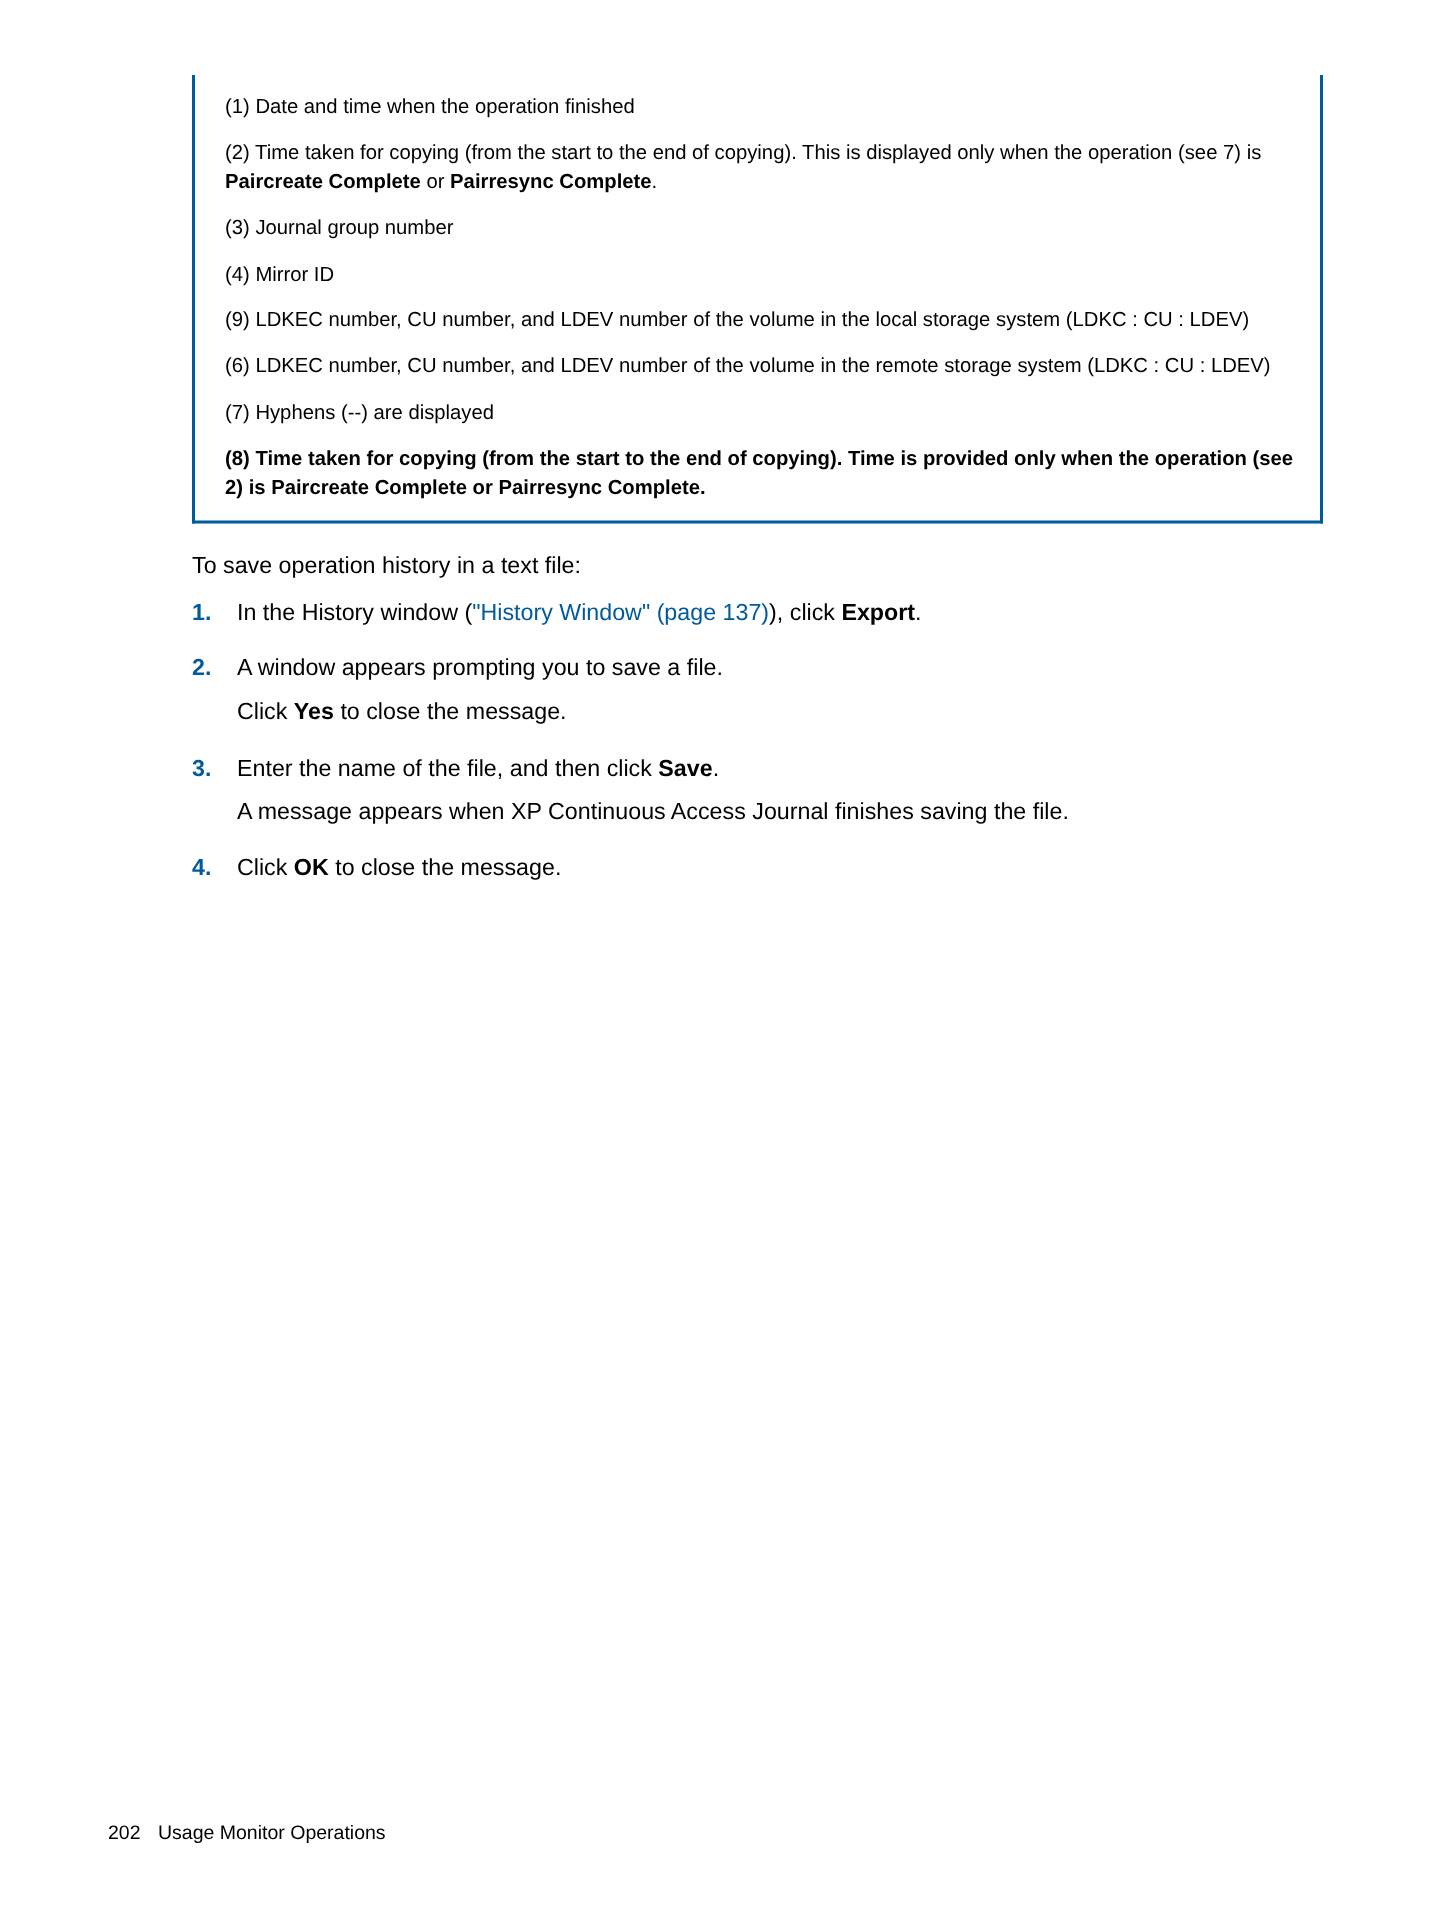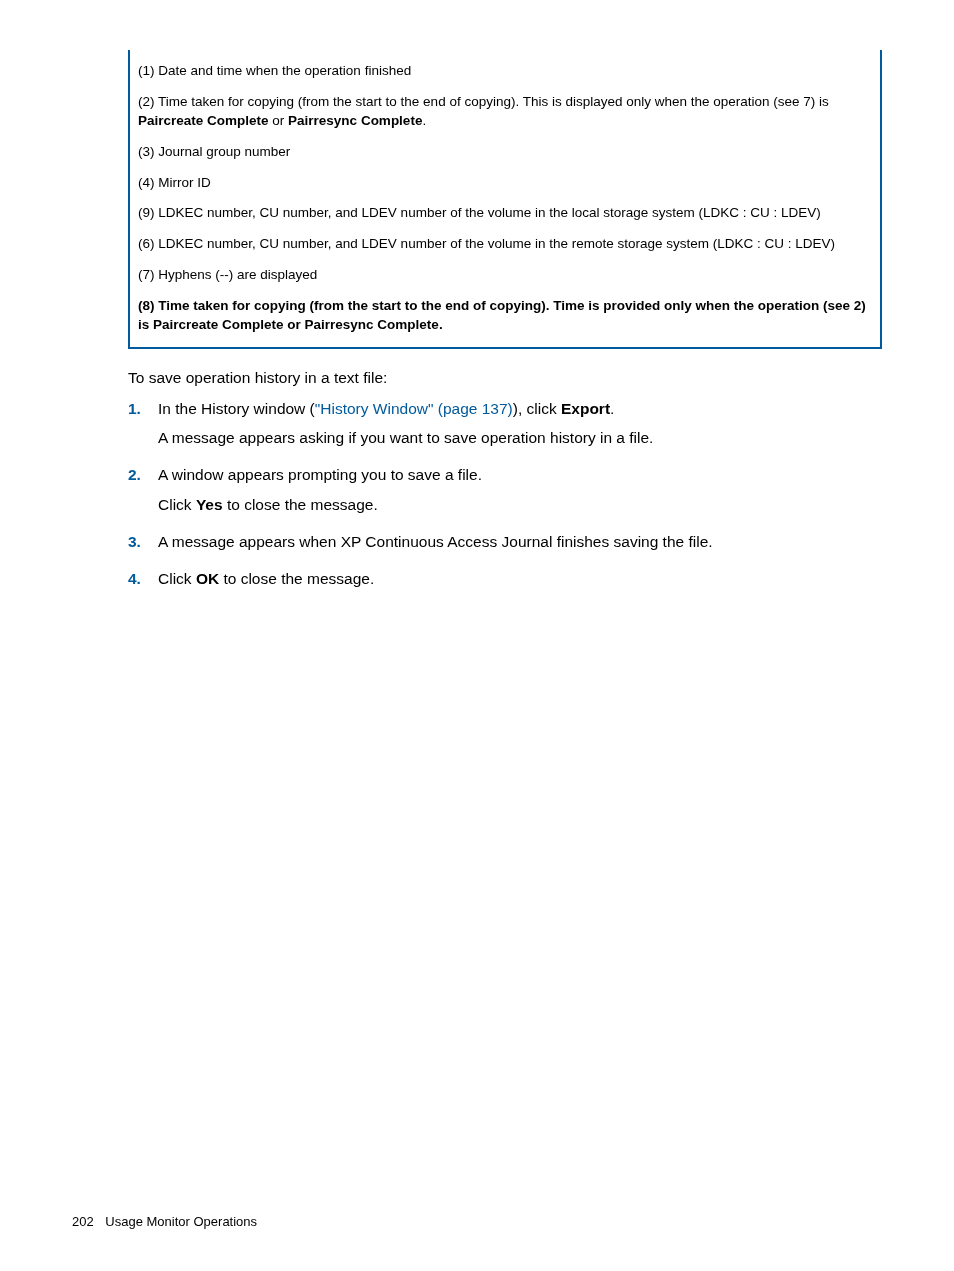--- a/index.html
+++ b/index.html
@@ -14,21 +14,21 @@
       height: 1271px;
       position: relative;
       padding: 0;
     }
     .page-content {
       padding: 50px 72px 0 128px;
     }
     .table-box {
       border: 2px solid #005a9c;
       border-top: none;
-      padding: 12px 8px 12px 8px;
+      padding: 12px 8px 12px 20px;
       margin-bottom: 20px;
     }
     .table-row {
       font-size: 13.5px;
       line-height: 1.4;
       margin-bottom: 12px;
       color: #000;
     }
     .table-row:last-child {
       margin-bottom: 0;
@@ -98,35 +98,37 @@
 
   <p class="intro-text">To save operation history in a text file:</p>
 
   <ol class="ol-list">
     <li class="ol-item">
       <span class="ol-num">1.</span>
       <div class="ol-body">
         <p>
           <span>In the History window (</span><span class="link">"History Window" (page 137)</span><span>), click </span><span class="bold">Export</span><span>.</span>
         </p>
-        <p>A message appears asking if you want to save operation history in a file.</p>
       </div>
     </li>
     <li class="ol-item">
       <span class="ol-num">2.</span>
       <div class="ol-body">
         <p>A window appears prompting you to save a file.</p>
         <p>
           <span>Click </span><span class="bold">Yes</span><span> to close the message.</span>
         </p>
       </div>
     </li>
     <li class="ol-item">
       <span class="ol-num">3.</span>
       <div class="ol-body">
+        <p>
+          <span>Enter the name of the file, and then click </span><span class="bold">Save</span><span>.</span>
+        </p>
         <p>A message appears when XP Continuous Access Journal finishes saving the file.</p>
       </div>
     </li>
     <li class="ol-item">
       <span class="ol-num">4.</span>
       <div class="ol-body">
         <p>
           <span>Click </span><span class="bold">OK</span><span> to close the message.</span>
         </p>
       </div>

